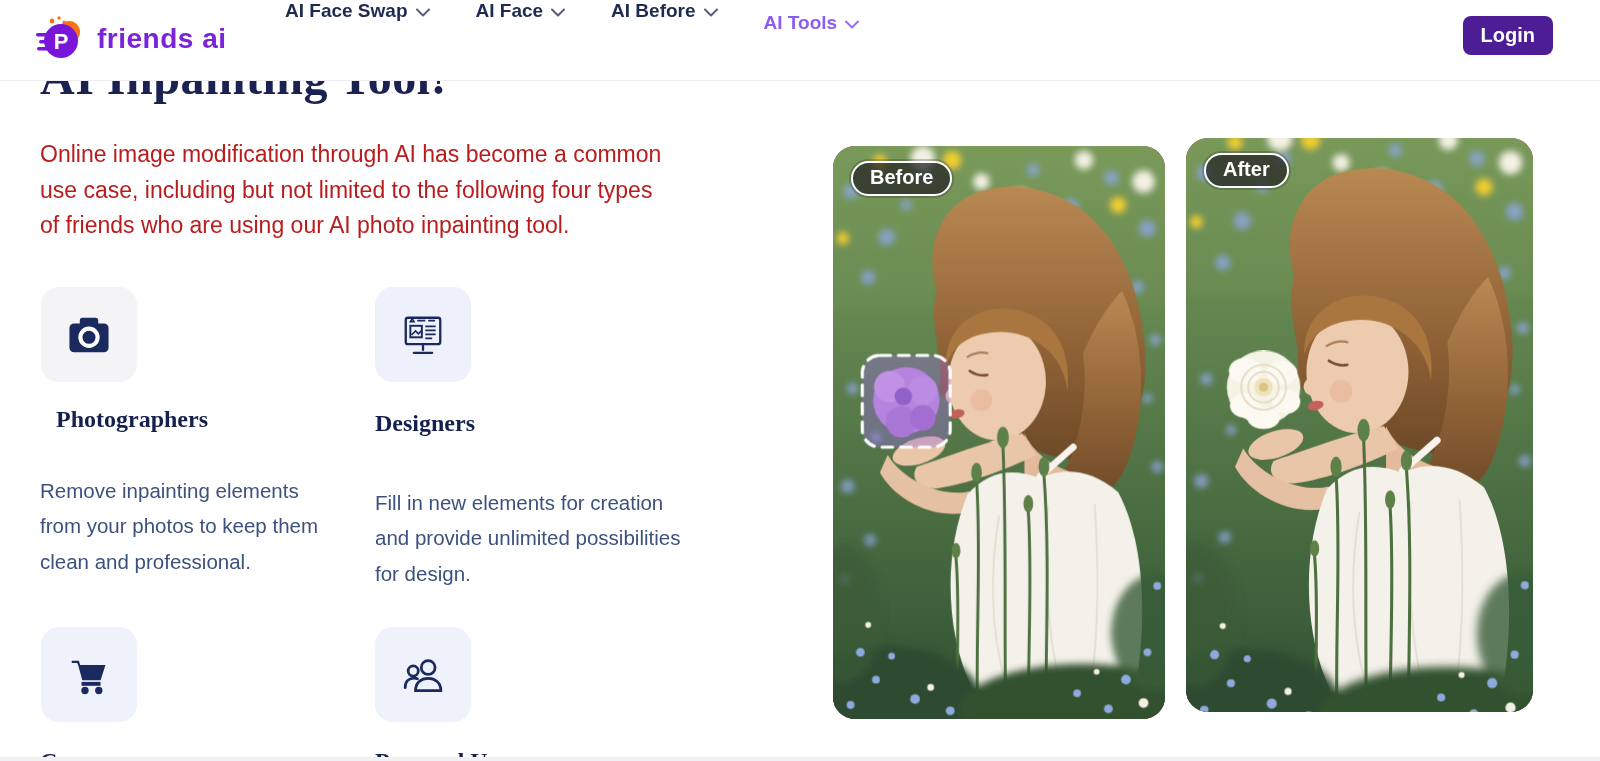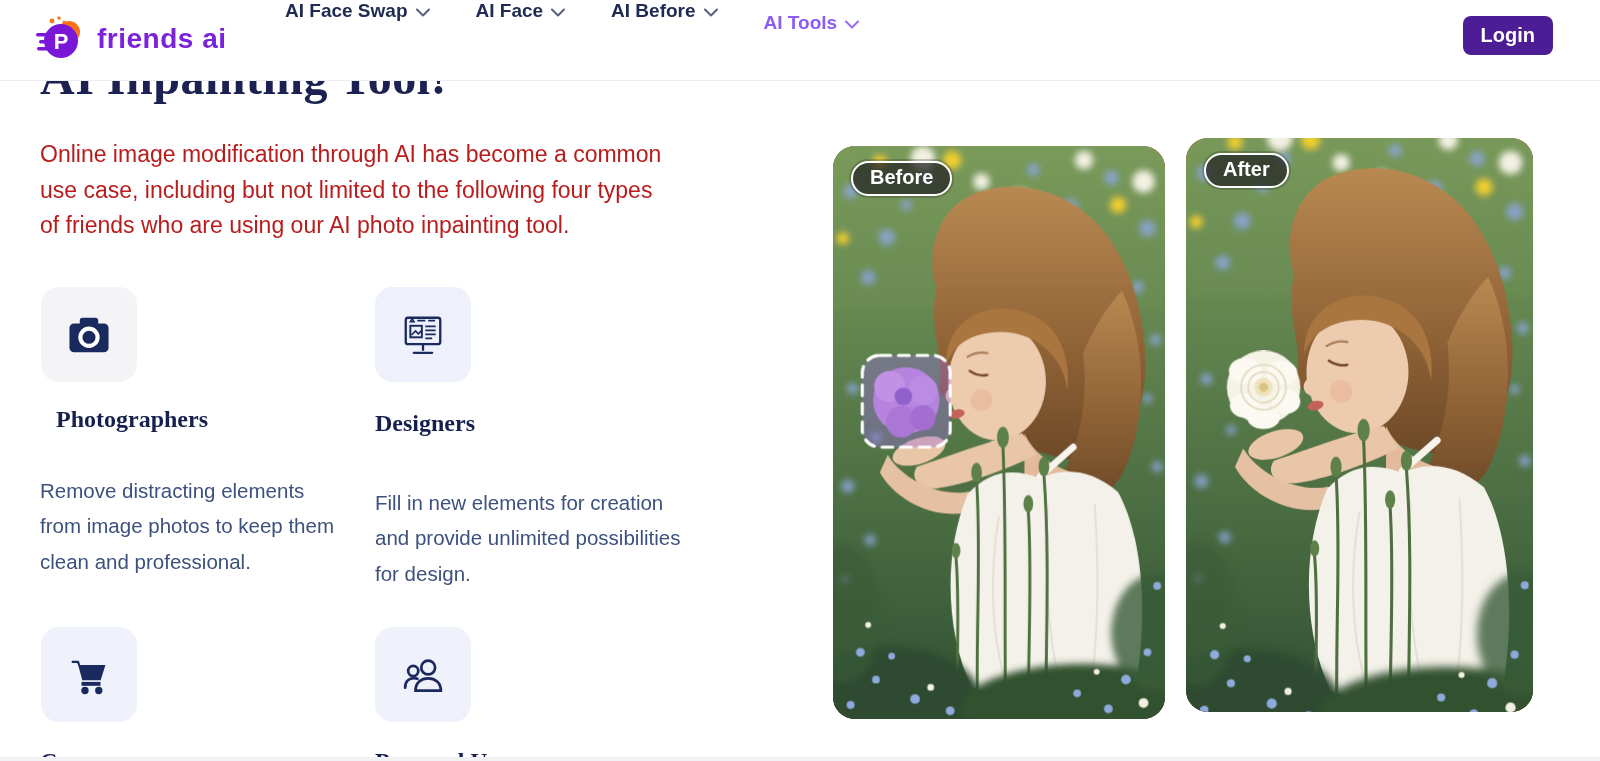--- a/index.html
+++ b/index.html
@@ -309,21 +309,21 @@
     <circle cx="11.5" cy="16.5" r="4.4"></circle>
     <path d="M4.5 31 c0 -5.5 3.4 -8.2 7.8 -8.2 c1 0 2 0.15 2.9 0.45"></path>
   </svg>
 </div>
 
 <h3 class="feature-title" id="title-photographers">Photographers</h3>
 <h3 class="feature-title" id="title-designers">Designers</h3>
 <h3 class="feature-title" id="title-consumers">Consumers</h3>
 <h3 class="feature-title" id="title-users">Personal Users</h3>
 
-<p class="feature-desc" id="desc-photographers">Remove distracting elements from image photos to keep them clean and professional.</p>
+<p class="feature-desc" id="desc-photographers">Remove inpainting elements from your photos to keep them clean and professional.</p>
 <p class="feature-desc" id="desc-designers">Fill in new elements for creation and provide unlimited possibilities for design.</p>
 
 <div class="photo-card" id="before-card">
   <svg class="scene-svg" viewBox="0 0 340 590" preserveAspectRatio="xMidYMid slice">
     <use href="#scene"></use>
     <g>
       <circle cx="75" cy="262" r="34" fill="#C793DE"></circle>
       <circle cx="58" cy="248" r="16" fill="#D9A8EA"></circle>
       <circle cx="92" cy="252" r="15" fill="#CFA0E6"></circle>
       <circle cx="70" cy="284" r="16" fill="#B57FD2"></circle>

